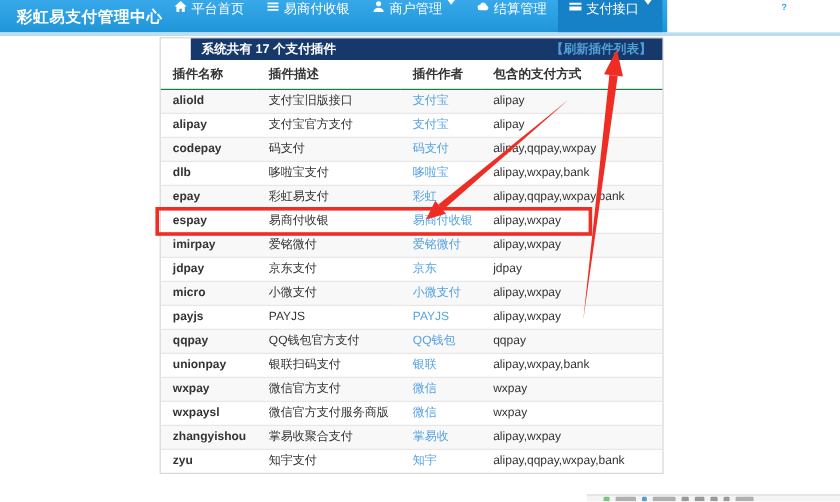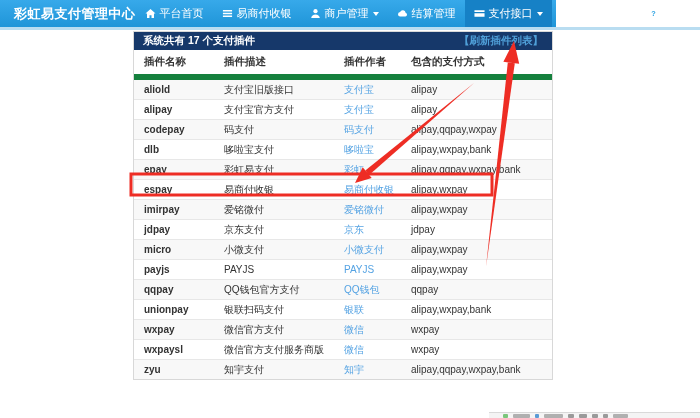--- a/index.html
+++ b/index.html
@@ -15,50 +15,50 @@
     position: absolute; left:0; top:0; width:556px; height:27px;
     background: linear-gradient(#37a9ea, #1f95d8);
     display: flex; align-items: stretch;
   }
   .brand {
     color:#fff; font-weight:bold; font-size:13px; line-height:27px;
     padding-left:14px; white-space:nowrap; letter-spacing:0.5px;
   }
   .nav-items { display:flex; margin-left:auto; padding-right:26px; }
   .nav-item {
-    display:flex; align-items:center; padding:0 9px; color:#fff;
+    display:flex; align-items:flex-start; padding:0 9px; color:#fff;
     font-size:11px; white-space:nowrap; cursor:pointer; height:27px;
   }
   .nav-item.active { background:#1681c6; }
   .nav-icon { width:11px; height:11px; margin-right:4px; display:inline-block; }
   .nav-icon svg { width:11px; height:11px; display:block; }
   .nav-icon svg path, .nav-icon svg circle { fill:#fff; }
   .caret {
     display:inline-block; margin-left:4px; width:0; height:0;
     border-left:3px solid transparent; border-right:3px solid transparent;
     border-top:4px solid #fff;
   }
   .navbar-edge { position:absolute; left:0; top:27px; width:700px; height:3px; background:#b9ddf1; }
 
   
   .panel {
     position:absolute; left:133px; top:31px; width:420px;
     border:1px solid #d8d8d8; background:#fff;
   }
   .panel-header {
     height:18px; background:#16386a; display:flex; align-items:center;
-    justify-content:space-between; padding:0 9px;
+    justify-content:space-between; padding:0 9px;margin-left:25px;
   }
   .panel-title { color:#fff; font-size:10.5px; font-weight:bold; white-space:nowrap; }
   .refresh-link { color:#4f9fd8; font-size:10.5px; font-weight:bold; text-decoration:none; white-space:nowrap; cursor:pointer; }
 
   table.plugins { width:100%; border-collapse:collapse; table-layout:fixed; }
   table.plugins th {
     text-align:left; font-size:10.5px; color:#333; font-weight:bold;
-    padding:5px 4px 5px 10px; border-bottom:6px solid #15803d; white-space:nowrap; overflow:hidden;
+    padding:5px 4px 5px 10px; border-bottom:1px solid #15803d; white-space:nowrap; overflow:hidden;
   }
   table.plugins td {
     font-size:10px; color:#333; height:12px; line-height:12px;
     padding:4px 4px 3px 10px; border-top:1px solid #e7e7e7;
     white-space:nowrap; overflow:hidden;
   }
   table.plugins tbody tr:first-child td { border-top:none; }
   table.plugins tbody tr:nth-child(odd) { background:#f8f8f8; }
   td.cell-name { font-weight:bold; }
   a.author-link { text-decoration:none; cursor:pointer; }
@@ -245,20 +245,26 @@
           <td><a class="author-link" style="color: rgb(85, 163, 227);">微信</a></td>
           <td>wxpay</td>
         </tr>
         <tr>
           <td class="cell-name">wxpaysl</td>
           <td>微信官方支付服务商版</td>
           <td><a class="author-link" style="color: rgb(85, 163, 227);">微信</a></td>
           <td>wxpay</td>
         </tr>
         <tr>
+          <td class="cell-name">zhangyishou</td>
+          <td>掌易收聚合支付</td>
+          <td><a class="author-link" style="color: rgb(85, 163, 227);">掌易收</a></td>
+          <td>alipay,wxpay</td>
+        </tr>
+        <tr>
           <td class="cell-name">zyu</td>
           <td>知宇支付</td>
           <td><a class="author-link" style="color: rgb(85, 163, 227);">知宇</a></td>
           <td>alipay,qqpay,wxpay,bank</td>
         </tr>
       </tbody>
   </table>
 </div>
 
 <svg class="annotations" viewBox="0 0 700 418">

